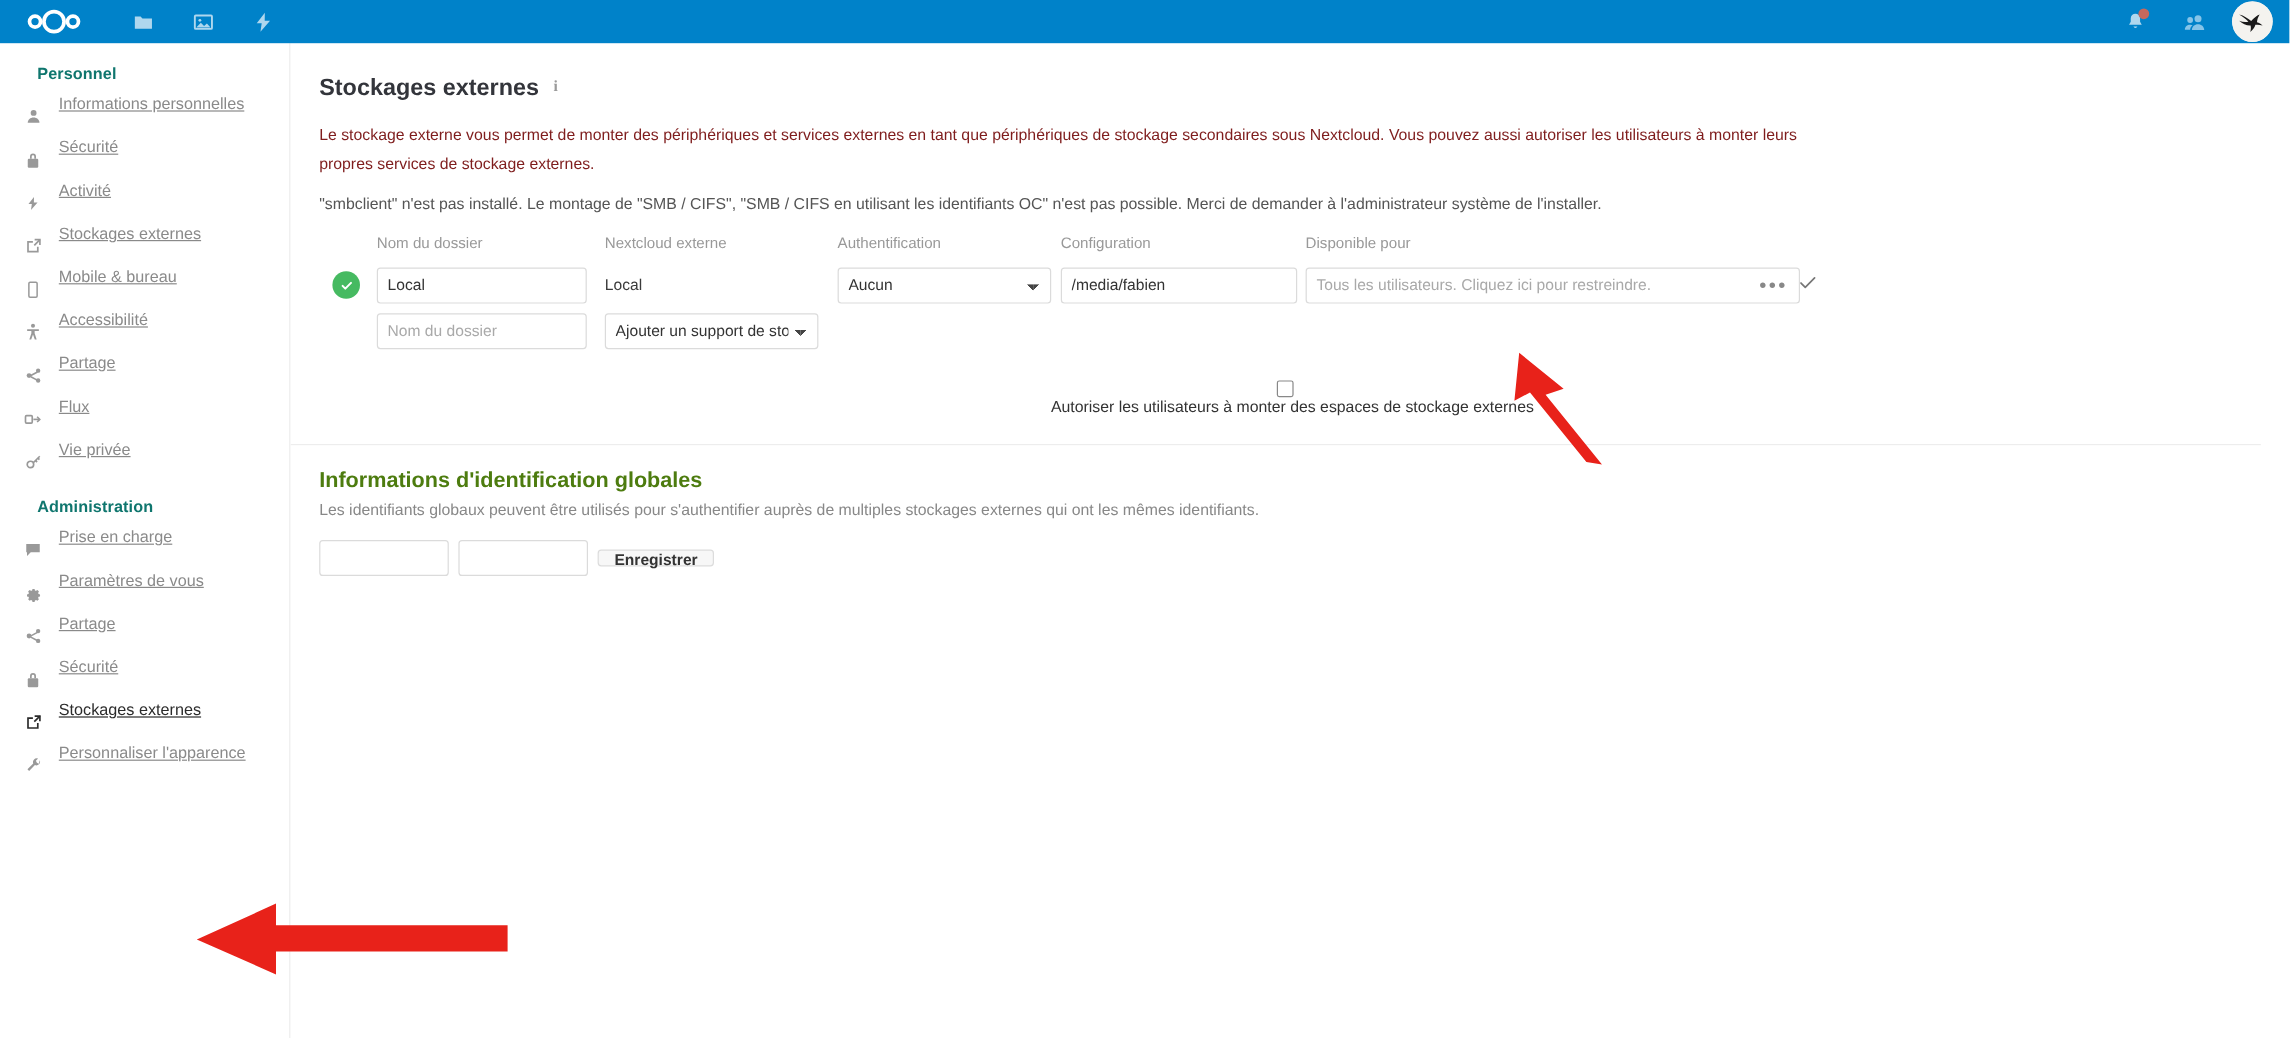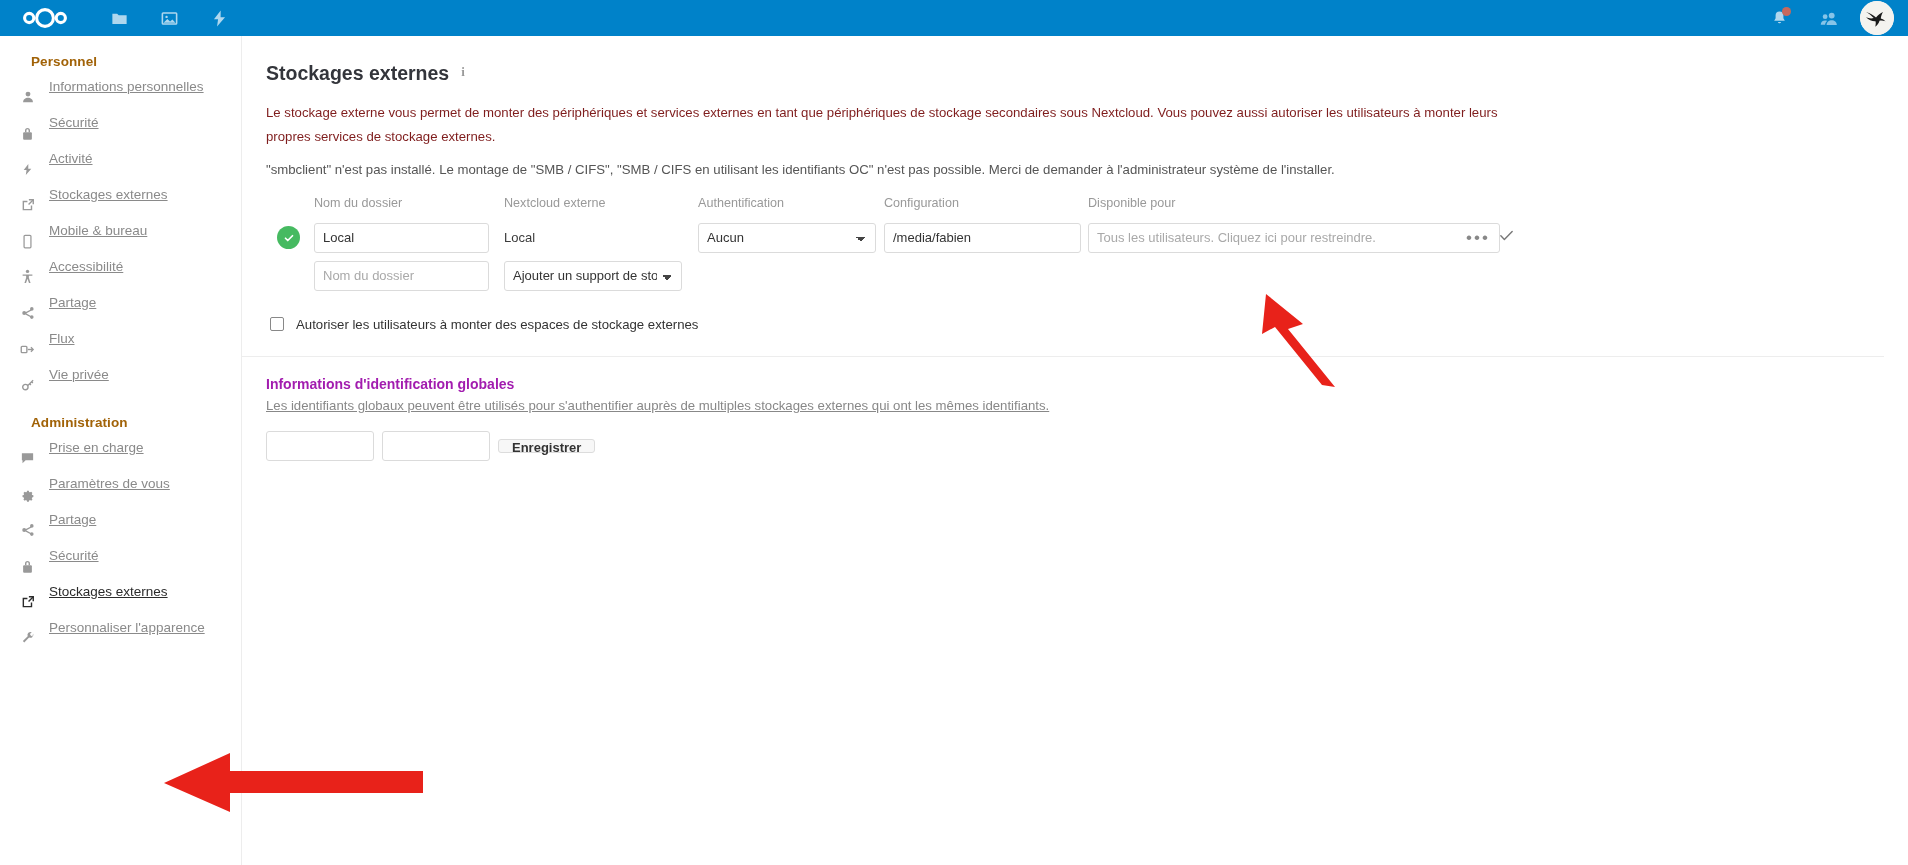--- a/index.html
+++ b/index.html
@@ -74,21 +74,21 @@
     width: 242px;
     height: 829px;
     background: #ffffff;
     border-right: 1px solid #ededed;
     padding-top: 6px;
     z-index: 10;
   }
   .side-section {
     font-size: 13.5px;
     font-weight: bold;
-    color: #a16207;
+    color: #0f766e;
     padding: 12px 0 10px 31px;
     letter-spacing: .1px;
   }
   .side-item {
     display: flex;
     height: 36px;
     padding-left: 16px;
     font-size: 13.5px;
     color: #8a8a8a;
     cursor: pointer;
@@ -213,48 +213,48 @@
   }
   .check-btn { color: #777; cursor: pointer; }
 
   
   .cb-row {
     display: flex;
     align-items: center;
     margin: 22px 0 0 4px;
     font-size: 13.2px;
     color: #333;
+    flex-direction: column;
   }
   .cb-box {
     width: 14px; height: 14px;
     border: 1px solid #888;
     border-radius: 2px;
     background: #fff;
     margin-right: 12px;
   }
 
   .divider {
     border: none;
     border-top: 1px solid #ededed;
     margin: 24px 0 0 0;
     width: 1642px;
     margin-left: -24px;
   }
 
   .section-title {
-    font-size: 14px;
+    font-size: 18px;
     font-weight: bold;
-    color: #a21caf;
+    color: #4d7c0f;
     margin: 19px 0 6px 0;
   }
   .section-desc {
     font-size: 13.2px;
     color: #888;
     margin: 0 0 18px 0;
-    text-decoration: underline;
   }
   .cred-row { display: flex; align-items: center; gap: 8px; }
   .inp-cred {
     width: 108px;
     height: 28px;
     border: 1px solid #e4e2c5;
     border-radius: 3px;
     background: #f6f0b0;
   }
   .btn-save {

